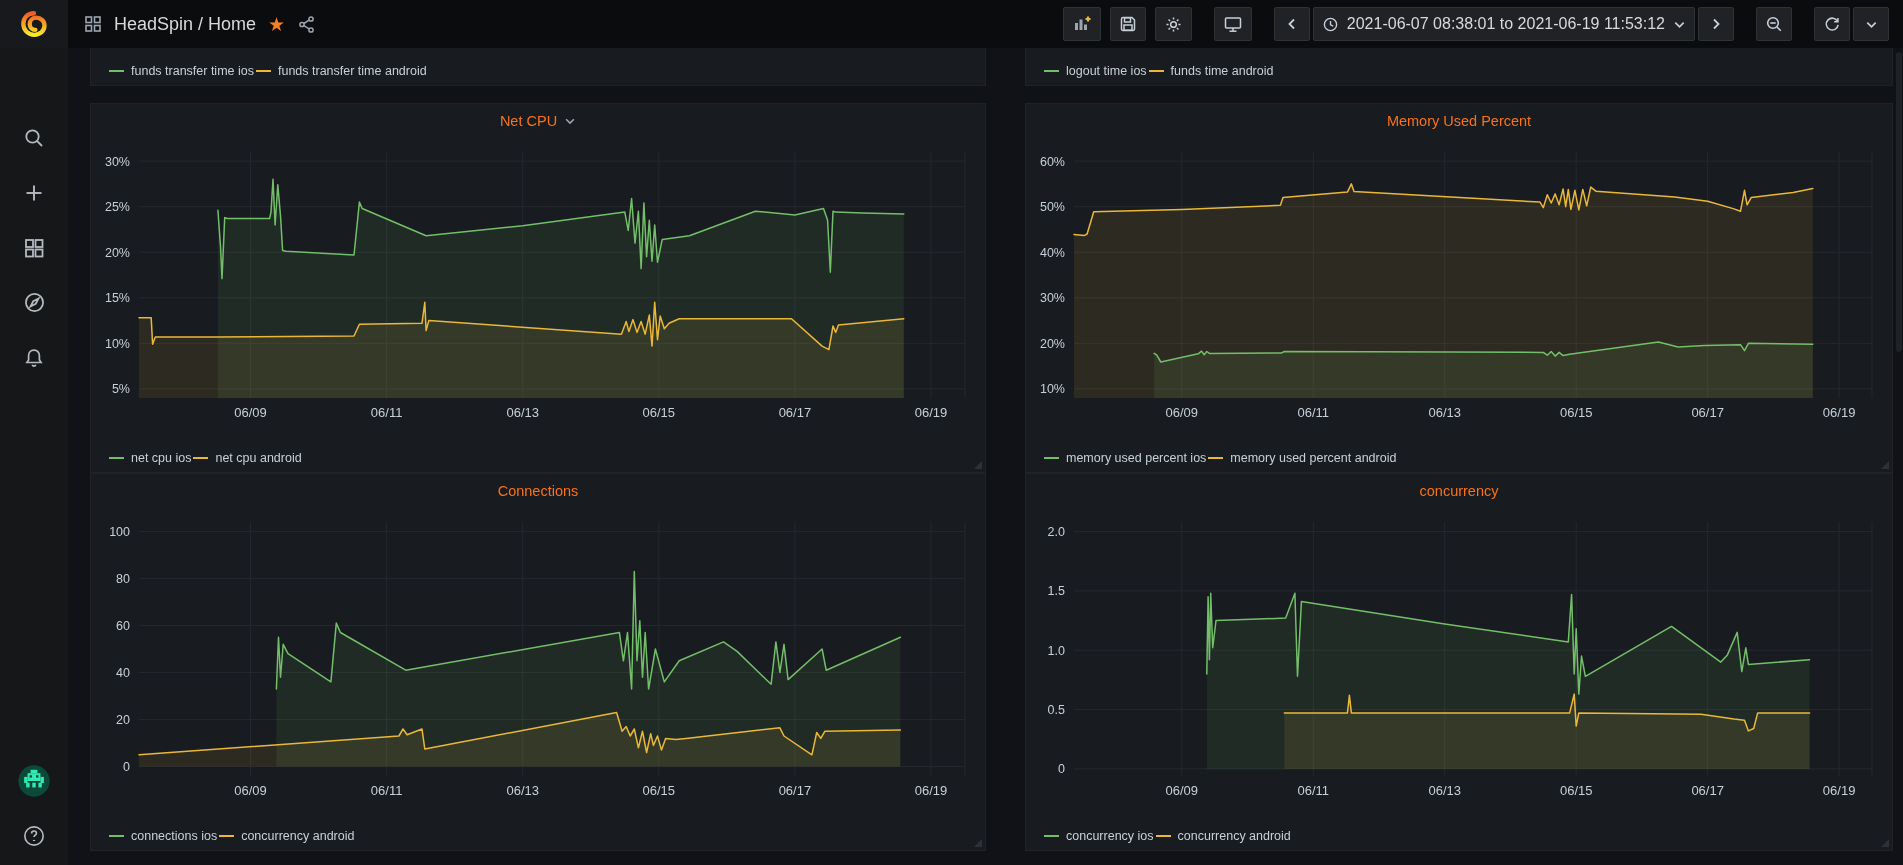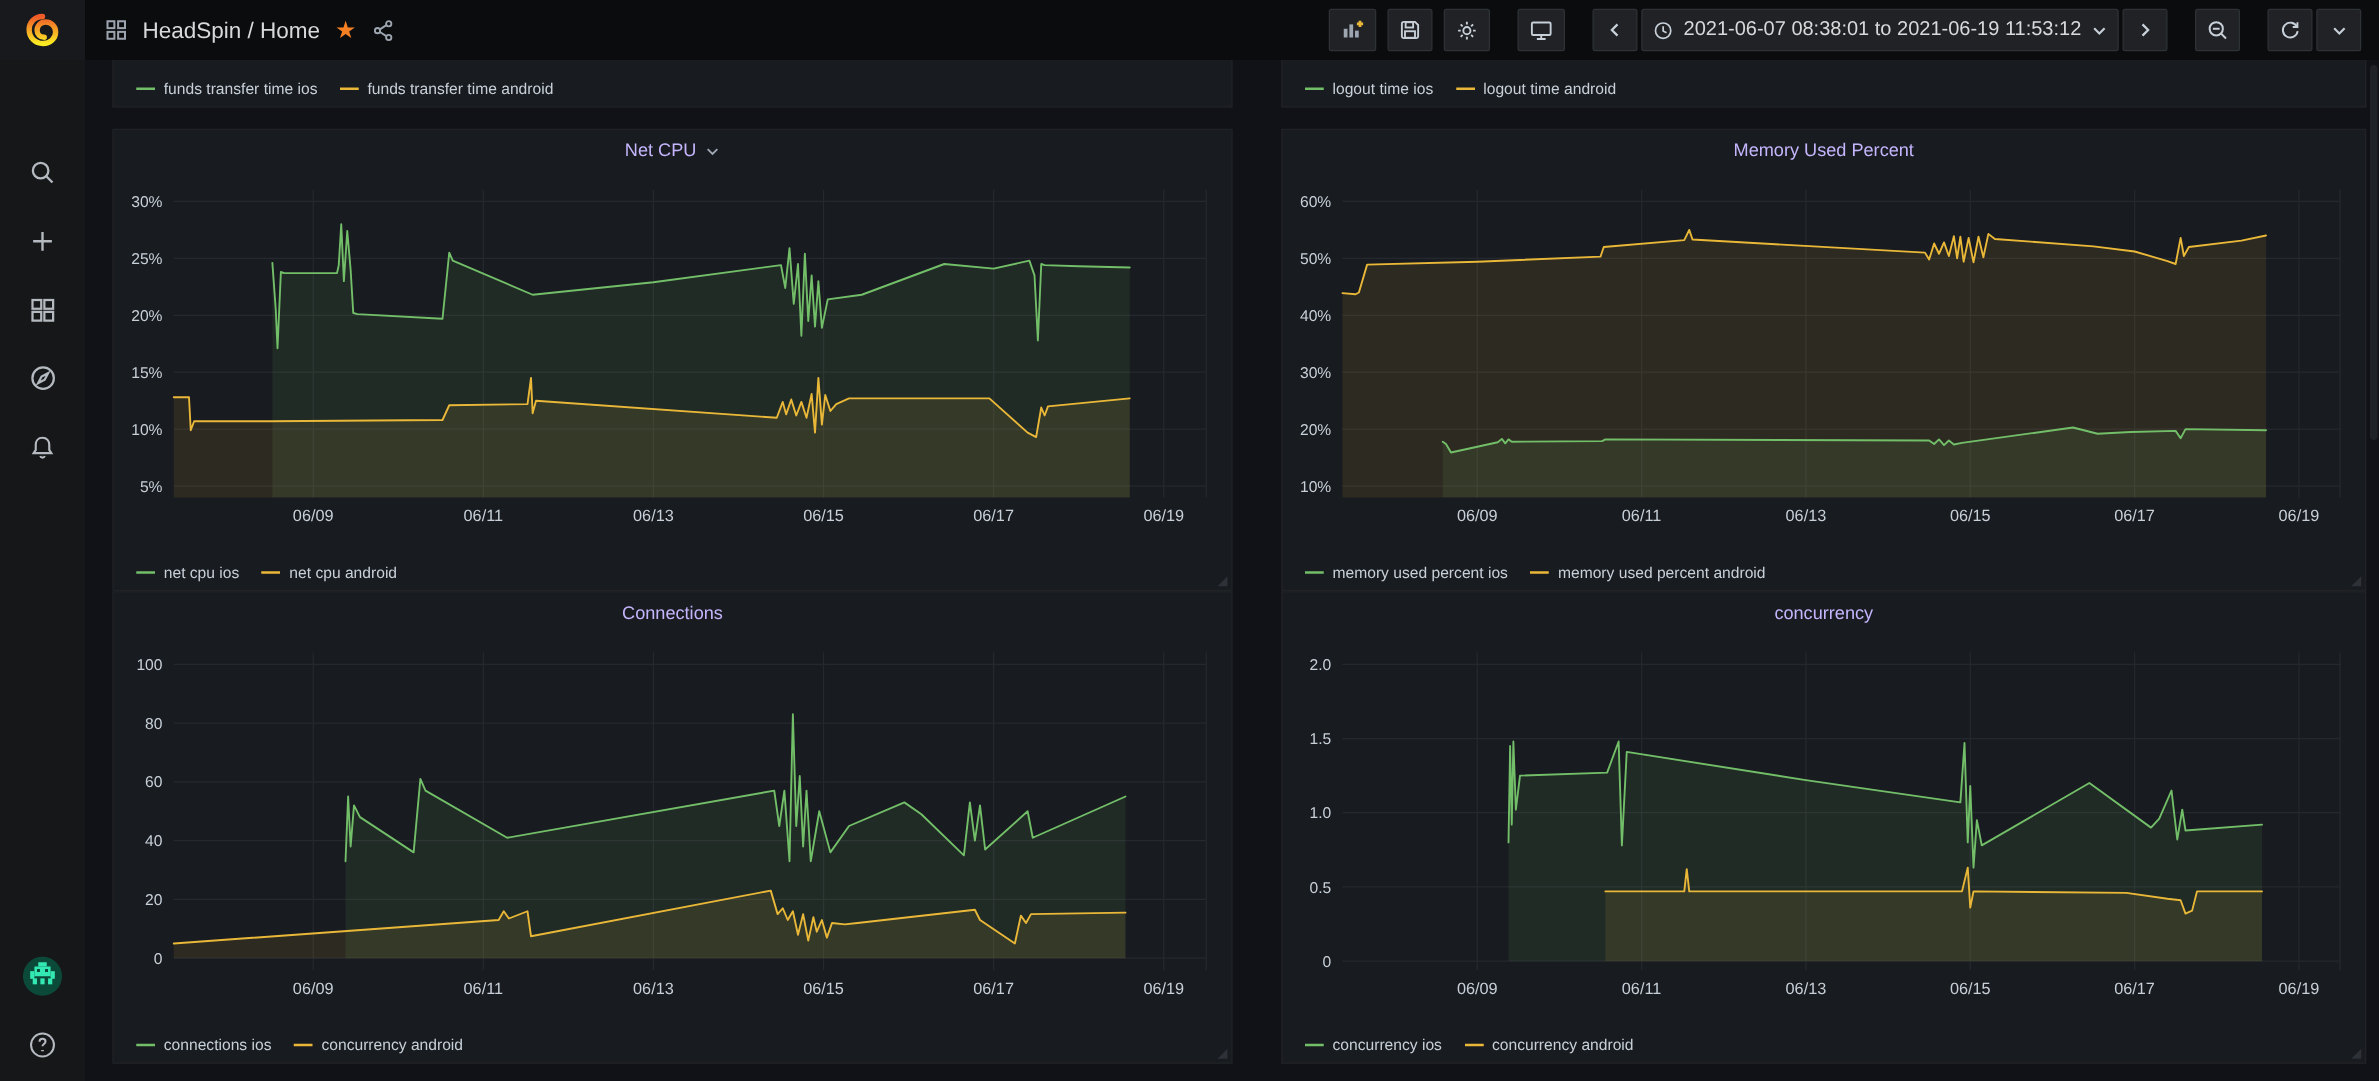--- a/index.html
+++ b/index.html
@@ -36,24 +36,24 @@
   
   .content { position:absolute; top:48px; left:68px; width:1835px; }
   .row { display:grid; grid-template-columns:896px 868px; column-gap:39px; padding-left:22px; }
   .row.partial  { margin-top:0; height:38px; }
   .row.first    { margin-top:17px; height:370px; }
   .row.second   { height:378px; }
 
   .panel { position:relative; height:100%; background:#181b1f; border:1px solid #202226; }
   .panel.cut { border-top:none; }
   .panel-header { height:34px; display:flex; align-items:center; justify-content:center; gap:7px; cursor:pointer; }
-  .panel-title { font-size:14.5px; font-weight:500; color:#c4b5fd; }
+  .panel-title { font-size:14.5px; font-weight:500; color:#f97316; }
   .hcaret { color:#9DA5B0; display:flex; align-items:center; }
   .chart-wrap { position:absolute; left:0; right:0; top:34px; bottom:34px; cursor:crosshair; }
-  .legend { position:absolute; left:18px; bottom:7px; display:flex; align-items:center; gap:18px; }
+  .legend { position:absolute; left:18px; bottom:7px; display:flex; align-items:center; gap:2px; }
   .legend .li { display:flex; align-items:center; gap:7px; font-size:12.5px; color:#C7D0D9; cursor:pointer; white-space:nowrap; }
   .legend .li i { width:15px; height:2px; display:block; }
   .resizable::after { content:""; position:absolute; right:3px; bottom:3px; width:0; height:0;
     border-style:solid; border-width:0 0 8px 8px; border-color:transparent transparent #4a4e55 transparent; opacity:.45; }
 
   
   .scrollbar { position:fixed; right:1px; top:52px; width:6px; height:300px; background:#2c2f34; border-radius:3px; opacity:.55; }
 </style>
 </head>
 <body>
@@ -242,21 +242,21 @@
         </div>
     </div>
     <div class="panel cut">
       <div class="legend">
           <span class="li">
             <i style="background: rgb(115, 191, 105);"></i>
             <span>logout time ios</span>
           </span>
           <span class="li">
             <i style="background: rgb(234, 184, 57);"></i>
-            <span>logout time android</span>
+            <span>funds time android</span>
           </span>
         </div>
     </div>
   </div>
 
   <div class="row first">
     <div class="panel resizable">
       <div class="panel-header">
         <span class="panel-title">Net CPU</span>
         <span class="hcaret">

